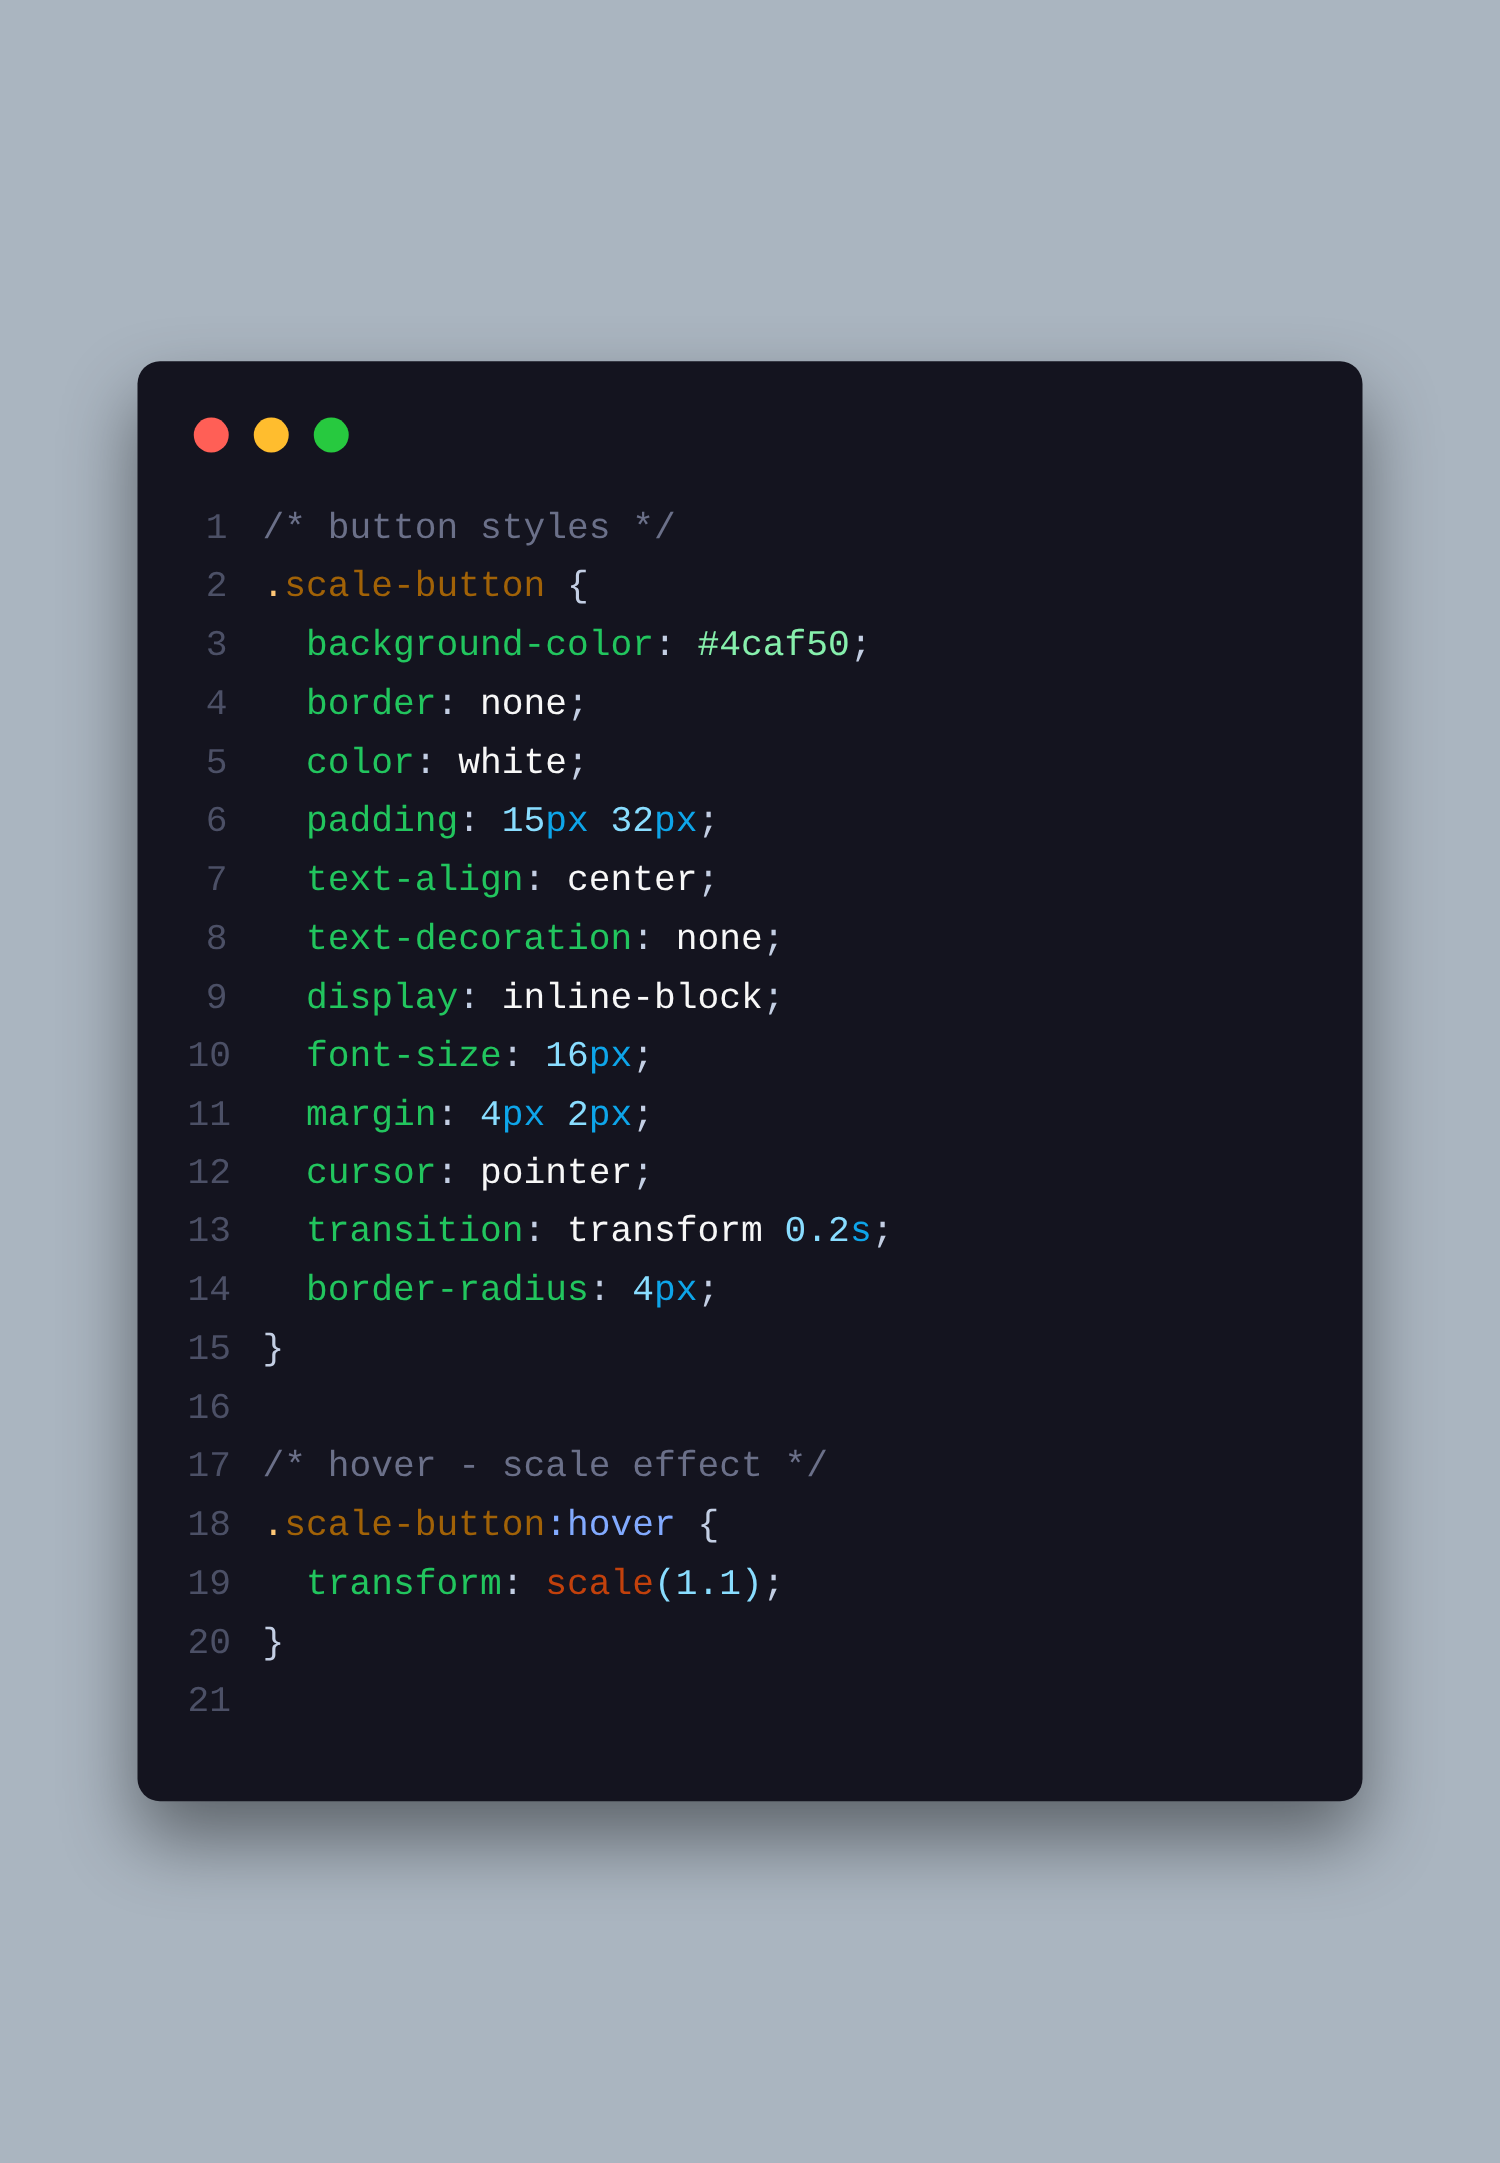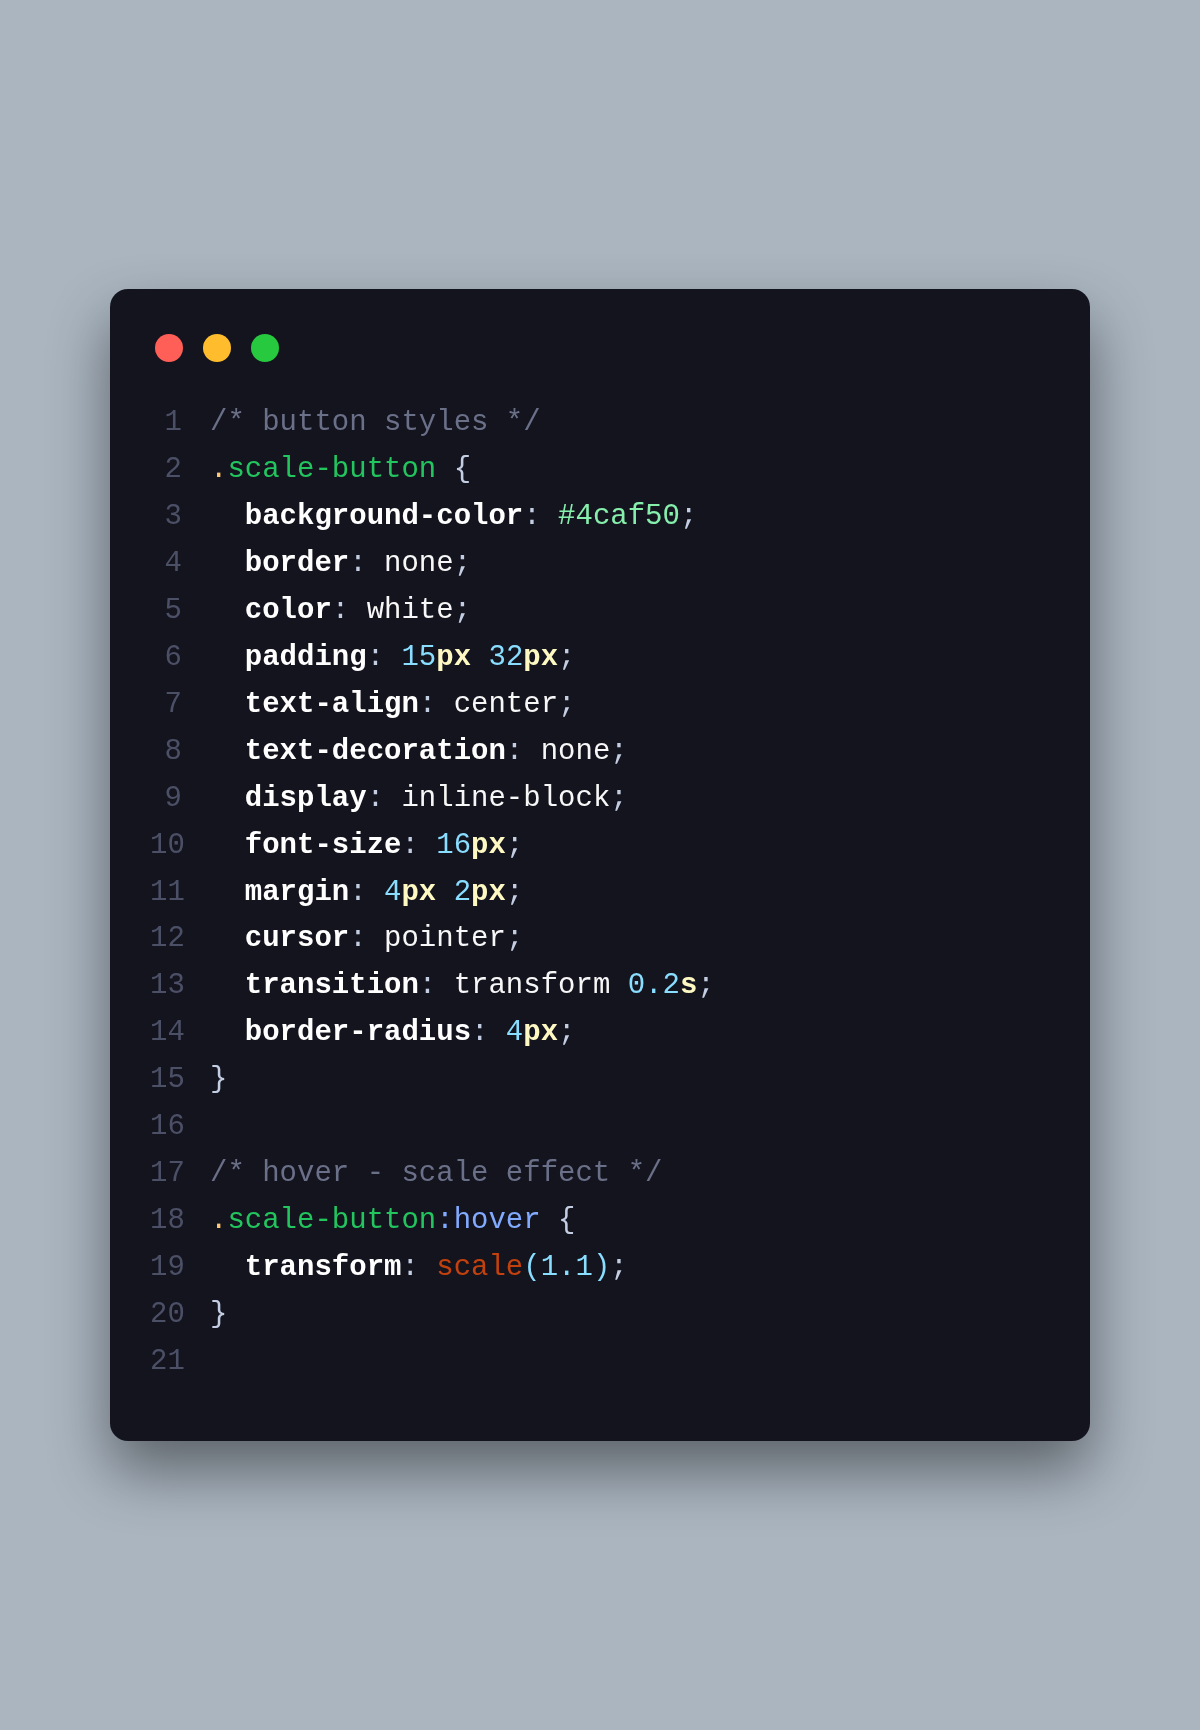--- a/index.html
+++ b/index.html
@@ -47,28 +47,28 @@
     width: 60px;
     text-align: right;
     padding-right: 28px;
     flex-shrink: 0;
     user-select: none;
   }
   .content { flex: 1; }
 
   .c-comment  { color: #6b7089; margin-top: 35px; }
   .c-selector { color: #ffc777; }
-  .c-class    { color: #22c55e; text-align: right; }
+  .c-class    { color: #a16207; text-align: right; }
   .c-pseudo   { color: #82aaff; margin-top: 44px; }
   .c-brace    { color: #c3cee3; }
-  .c-prop     { color: #ffffff; font-weight: bold; }
+  .c-prop     { color: #22c55e; }
   .c-punct    { color: #c3cee3; }
   .c-value    { color: #f7f7f7; }
   .c-num      { color: #89ddff; }
-  .c-unit     { color: #fef9c3; font-weight: bold; }
+  .c-unit     { color: #0ea5e9; }
   .c-hex      { color: #86efac; }
   .c-func     { color: #c2410c; }
   .c-paren    { color: #89ddff; }
 </style>
 </head>
 <body>
 
 <div class="window">
   <div class="traffic-lights">
     <div class="dot red"></div>

